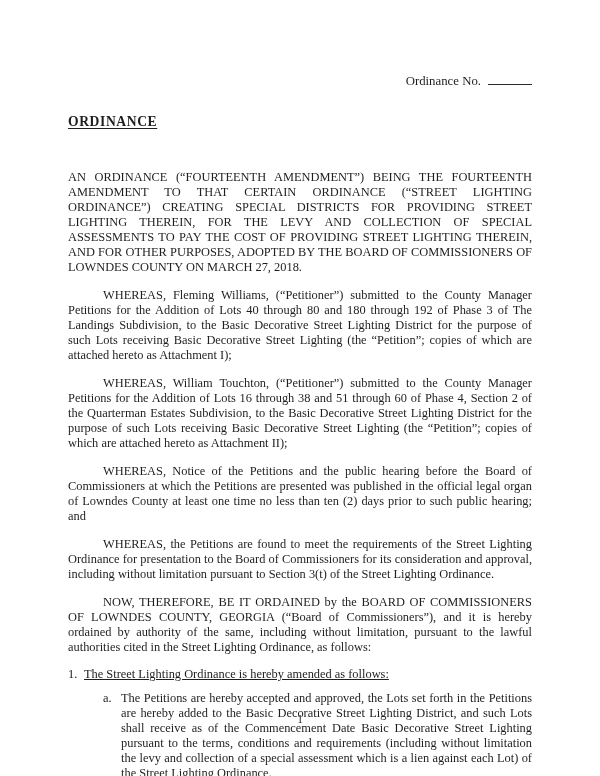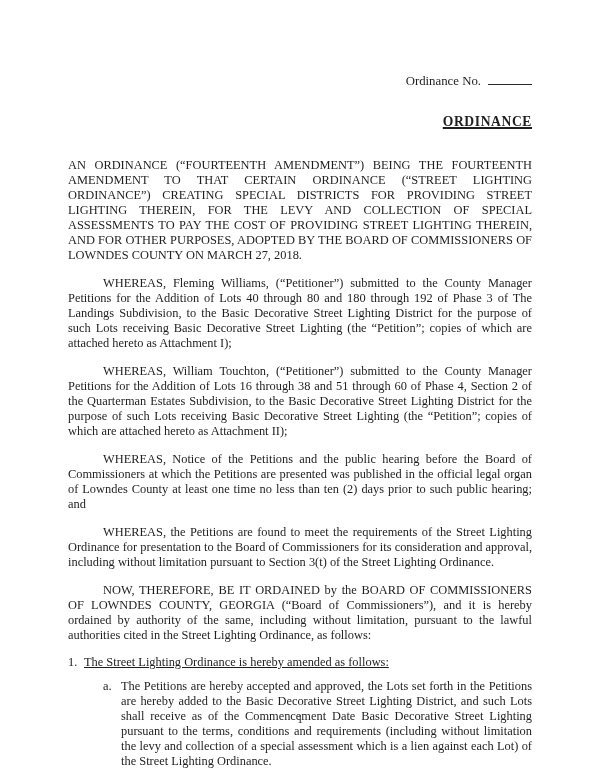--- a/index.html
+++ b/index.html
@@ -37,37 +37,36 @@
   .ord-no-blank {
     display: inline-block;
     width: 44px;
     height: 12px;
     margin-left: 7px;
     border-bottom: 1.2px solid #2a2a2a;
     vertical-align: baseline;
   }
   .title-row {
     margin-top: 25px;
-    text-align: right;
-    text-decoration: underline;
+    text-align: left;
   }
   .doc-title {
     font-size: 13.6px;
     font-weight: bold;
     letter-spacing: 0.6px;
     text-decoration: underline;
     text-underline-offset: 2px;
   }
   p.body-par {
     margin: 0;
     margin-top: 13px;
     text-align: justify;
   }
   p.preamble {
-    margin-top: 28px;
+    margin-top: 40px;
     text-transform: none;
   }
   p.indented {
     text-indent: 35px;
   }
   .list-item-1 {
     margin-top: 12px;
     display: flex;
   }
   .list-item-1 .marker {

